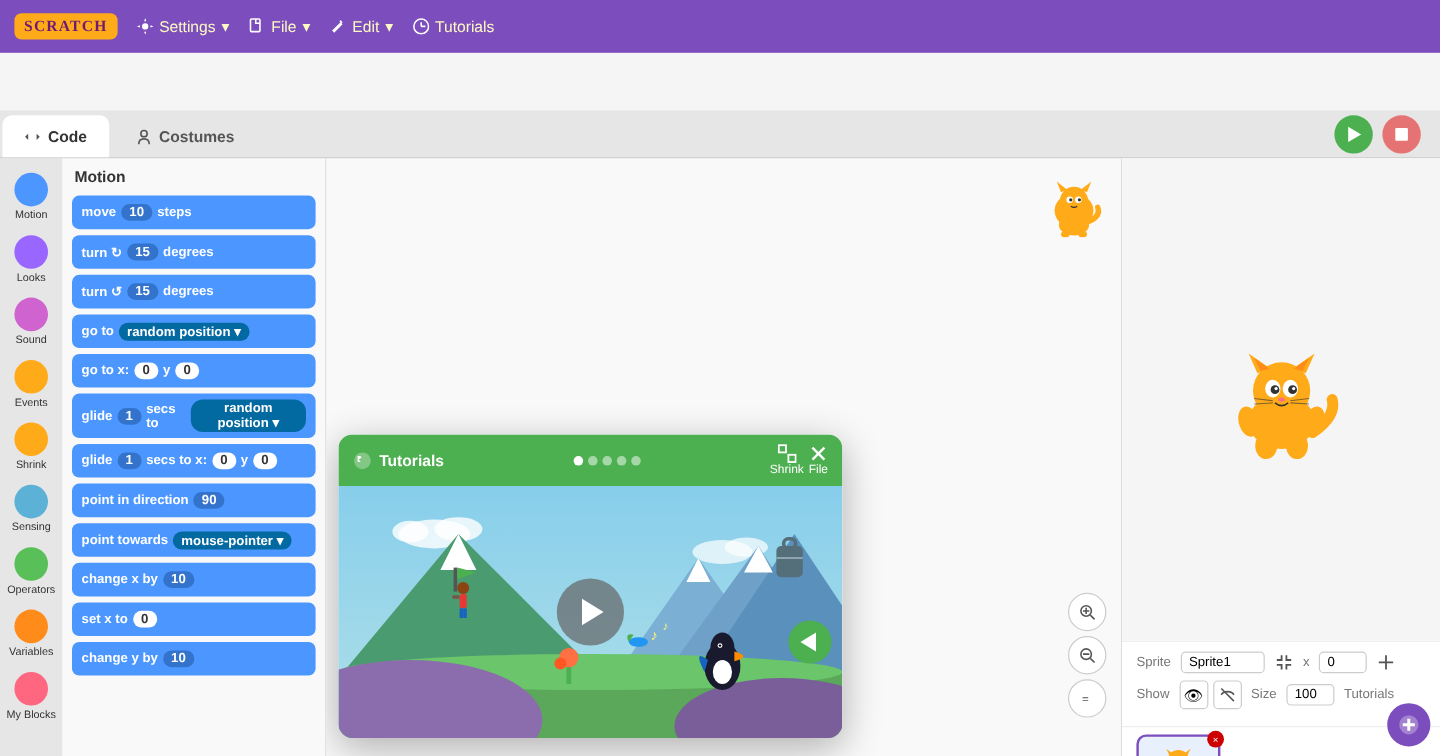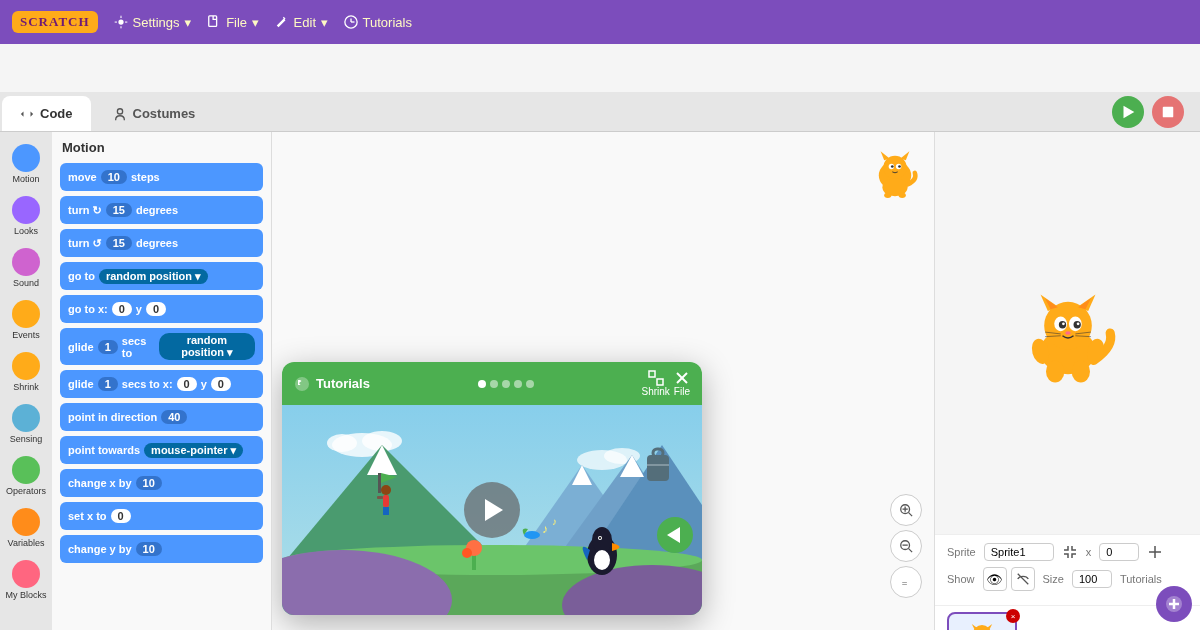--- a/index.html
+++ b/index.html
@@ -519,21 +519,21 @@
       <span>glide</span>
       <span class="block-pill">1</span>
       <span>secs to x:</span>
       <span class="block-input">0</span>
       <span>y</span>
       <span class="block-input">0</span>
     </div>
 
     <div class="block blue">
       <span>point in direction</span>
-      <span class="block-pill">40</span>
+      <span class="block-pill">90</span>
     </div>
 
     <div class="block blue">
       <span>point towards</span>
       <span class="block-dropdown">mouse-pointer ▾</span>
     </div>
 
     <div class="block blue">
       <span>change x by</span>
       <span class="block-pill">10</span>

